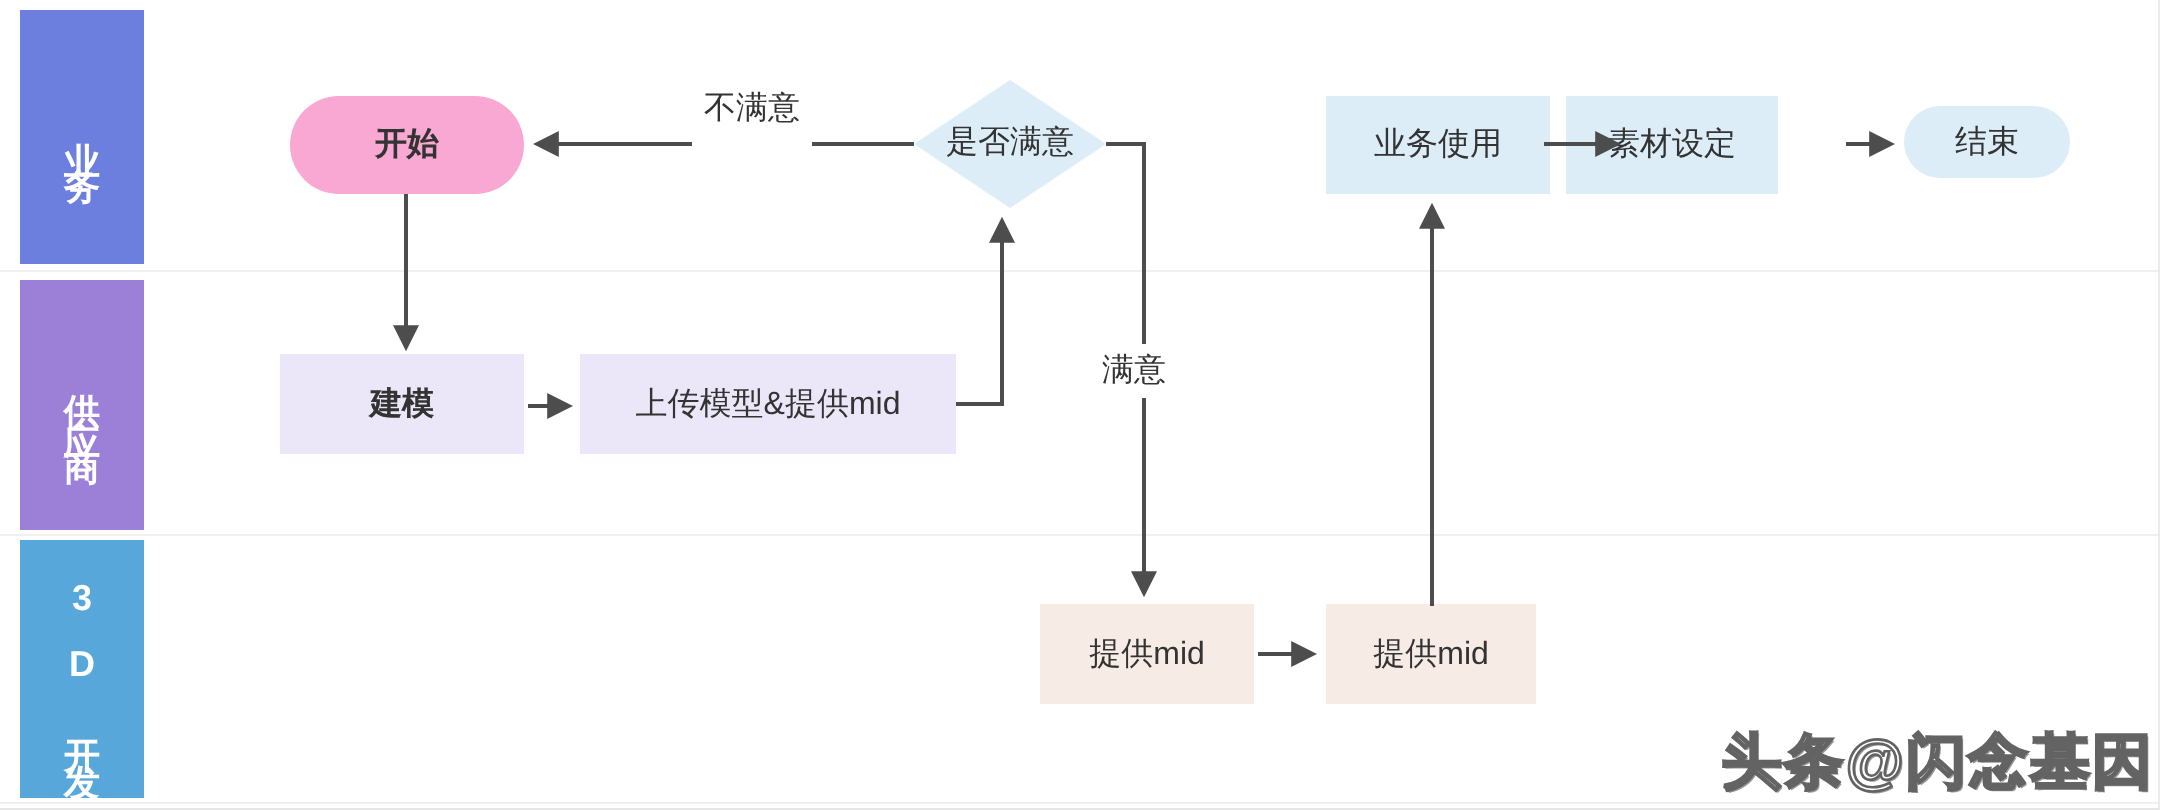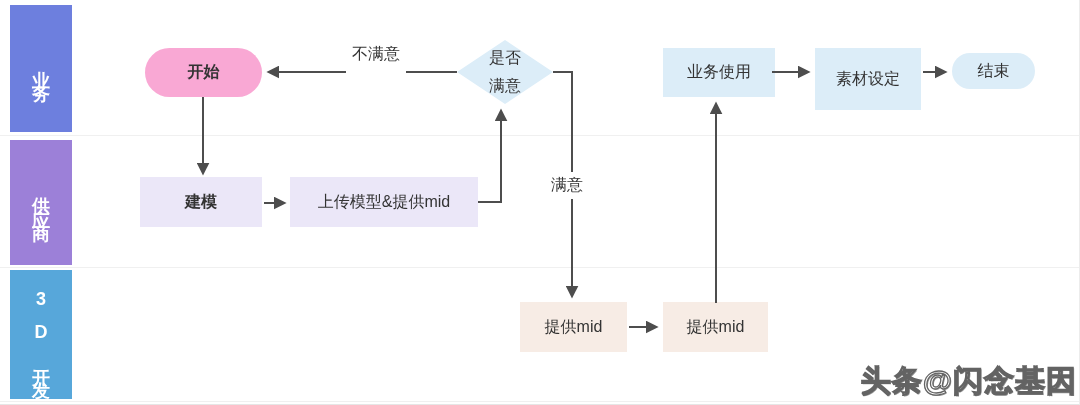--- a/index.html
+++ b/index.html
@@ -29,21 +29,21 @@
   .capsule{border-radius:25px;}
   .fill-periwinkle{background:#f9a8d4;}
   .fill-lavender{background:#ebe7f8;}
   .fill-blue{background:#dcedf8;}
   .fill-peach{background:#f7ece5;}
   .bold{font-weight:bold;}
   
   #decision{position:absolute;left:457px;top:40px;width:96px;height:64px;}
   #decision svg{position:absolute;left:0;top:0;}
   .diamond-text{
-    position:absolute;left:0;top:0;width:96px;height:64px;display:flex;flex-direction:column;
+    position:absolute;left:0;top:0;width:96px;height:64px;display:flex;
     align-items:center;justify-content:center;font-size:16px;color:#333;line-height:28px;
   }
   
   .edge-label{
     position:absolute;background:#ffffff;color:#333;font-size:16px;text-align:left;z-index:3;
   }
   #label-unsatisfied{left:346px;top:42px;padding:2px 6px 12px 6px;}
   #label-satisfied{left:551px;top:172px;width:44px;padding:3px 0;}
   #connectors{position:absolute;left:0;top:0;z-index:2;}
   
@@ -109,19 +109,19 @@
       <span>满意</span>
     </div>
   </div>
 
   <div class="node fill-peach" style="left:520px;top:302px;width:107px;height:50px">提供mid</div>
 
   <div class="node fill-peach" style="left:663px;top:302px;width:105px;height:50px">提供mid</div>
 
   <div class="node fill-blue" style="left:663px;top:48px;width:112px;height:49px">业务使用</div>
 
-  <div class="node fill-blue" style="left:815px;top:48px;width:106px;height:62px">素材设定</div>
+  <div class="node fill-blue" style="left:783px;top:48px;width:106px;height:49px">素材设定</div>
 
   <div class="node capsule fill-blue" style="left:952px;top:53px;width:83px;height:36px">结束</div>
 
   <div id="watermark">头条@闪念基因</div>
 
 </div>
 
 </body></html>

